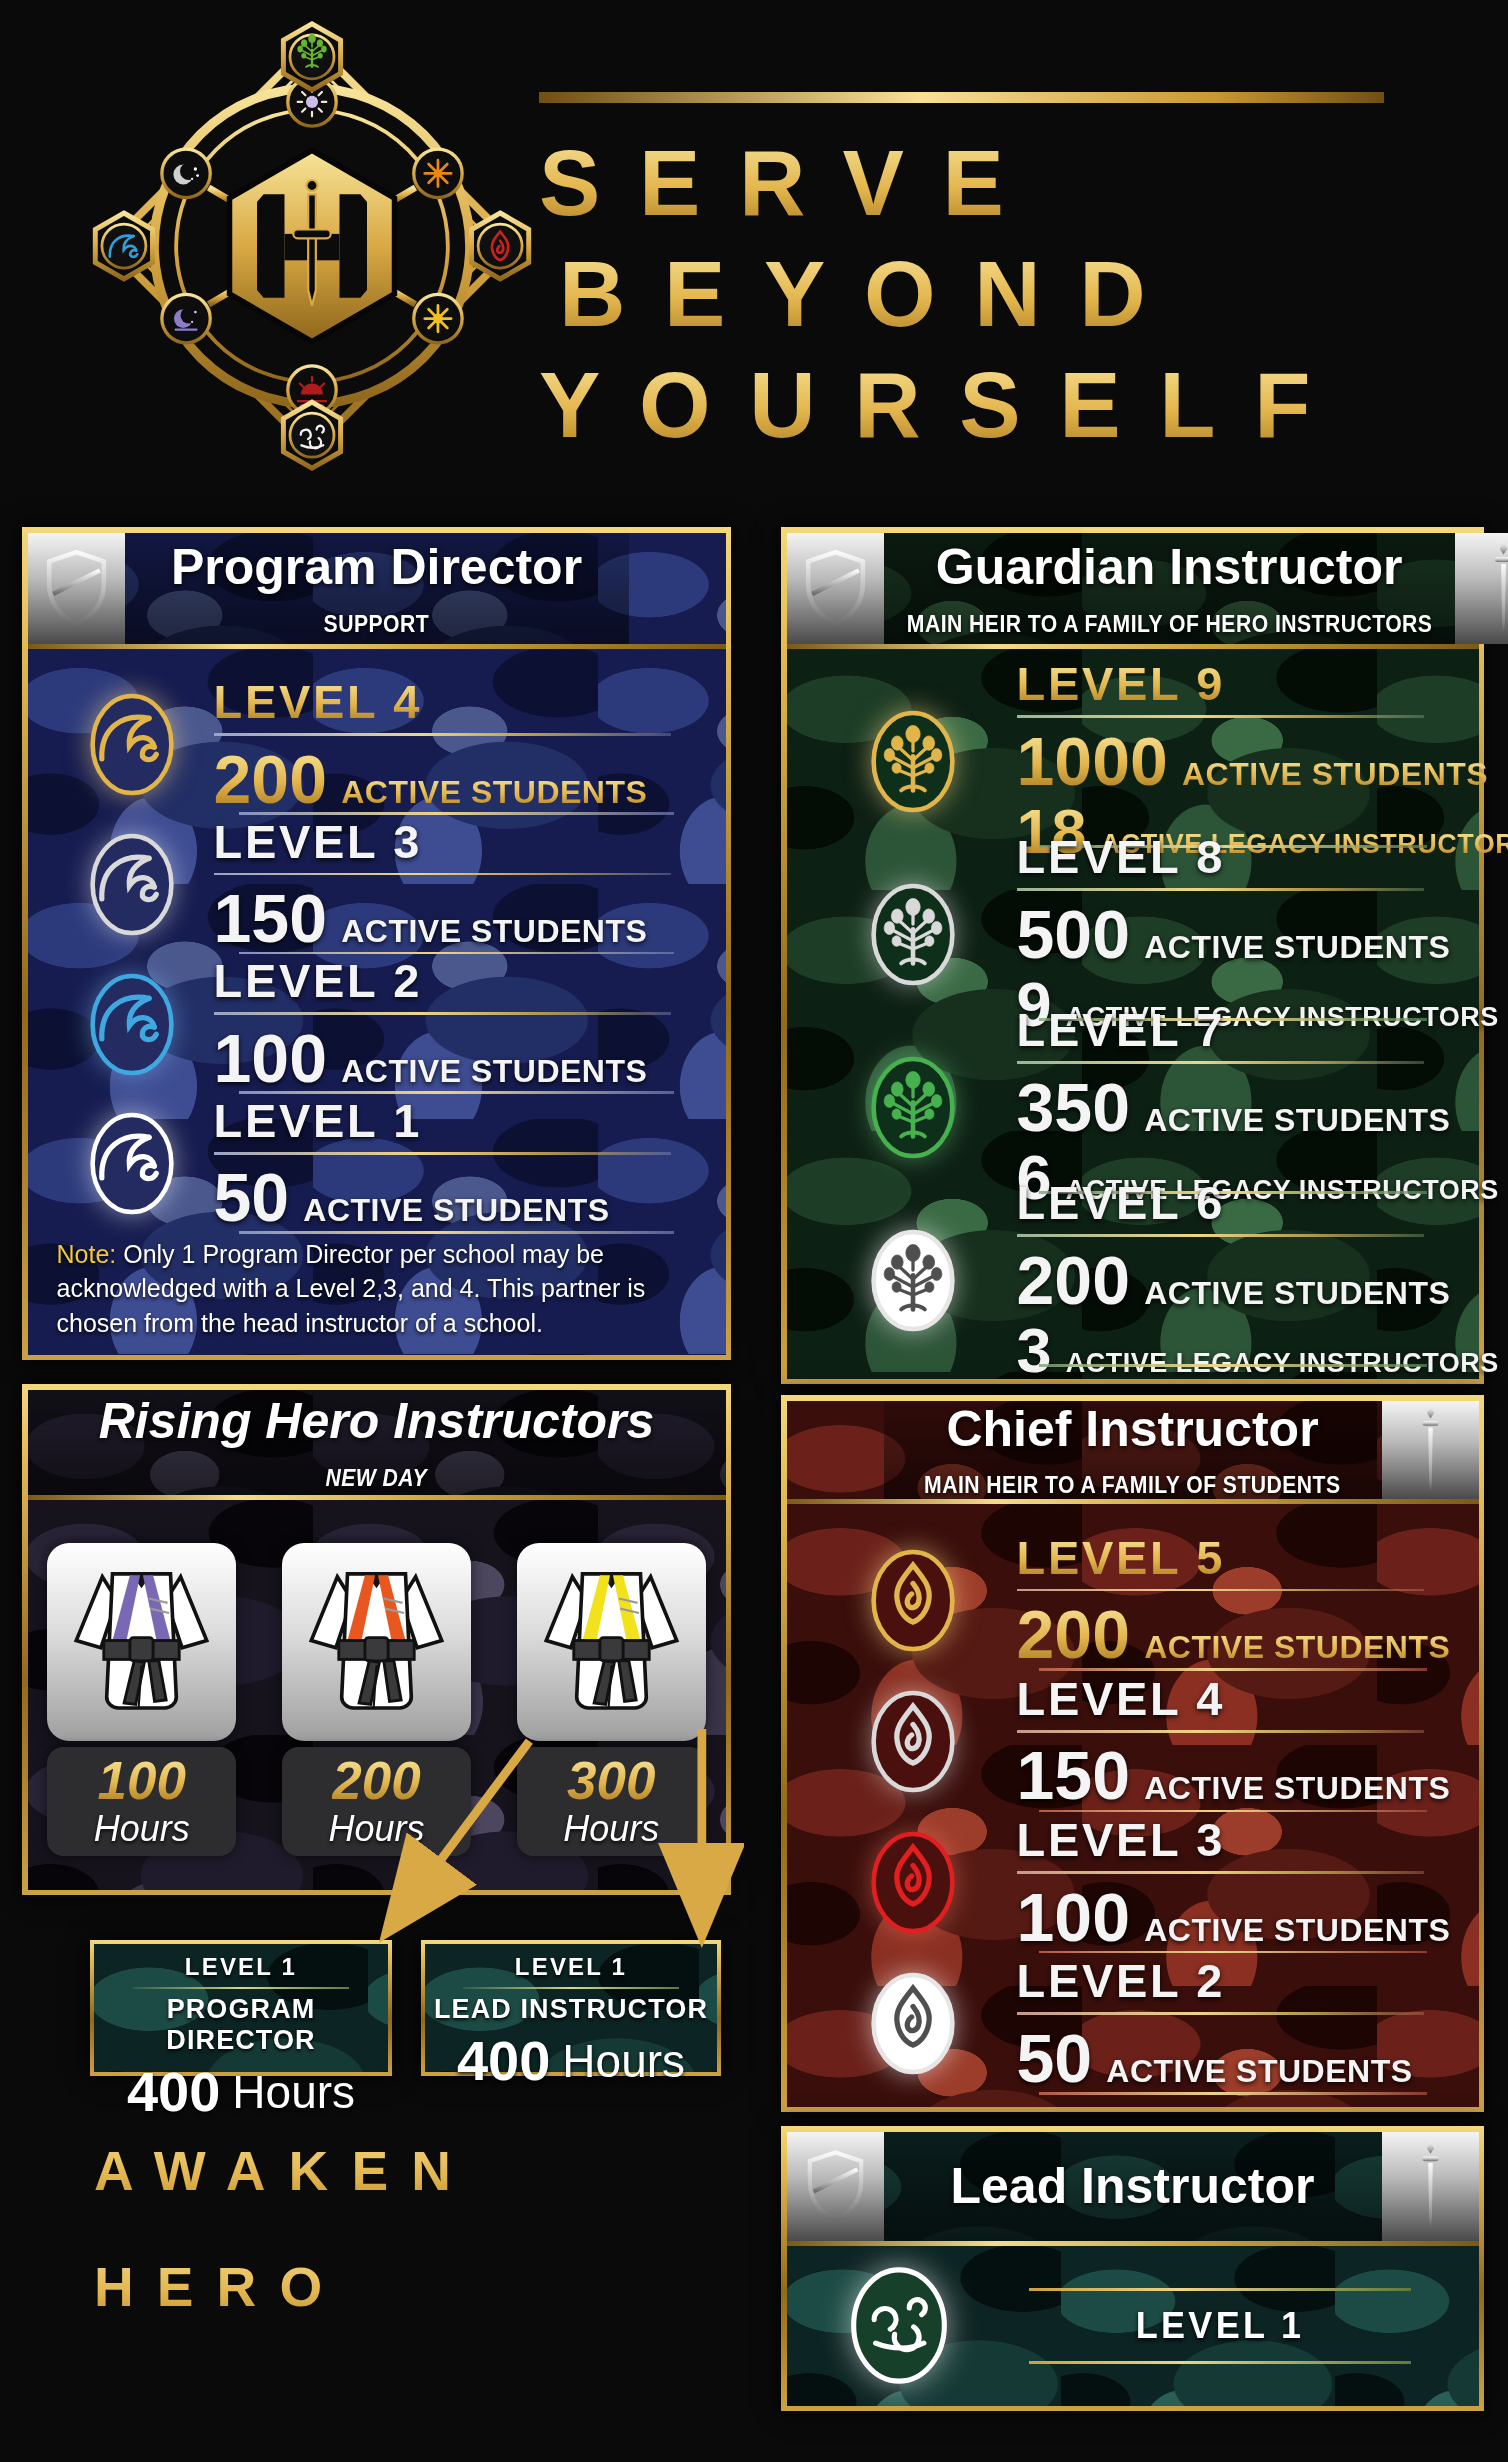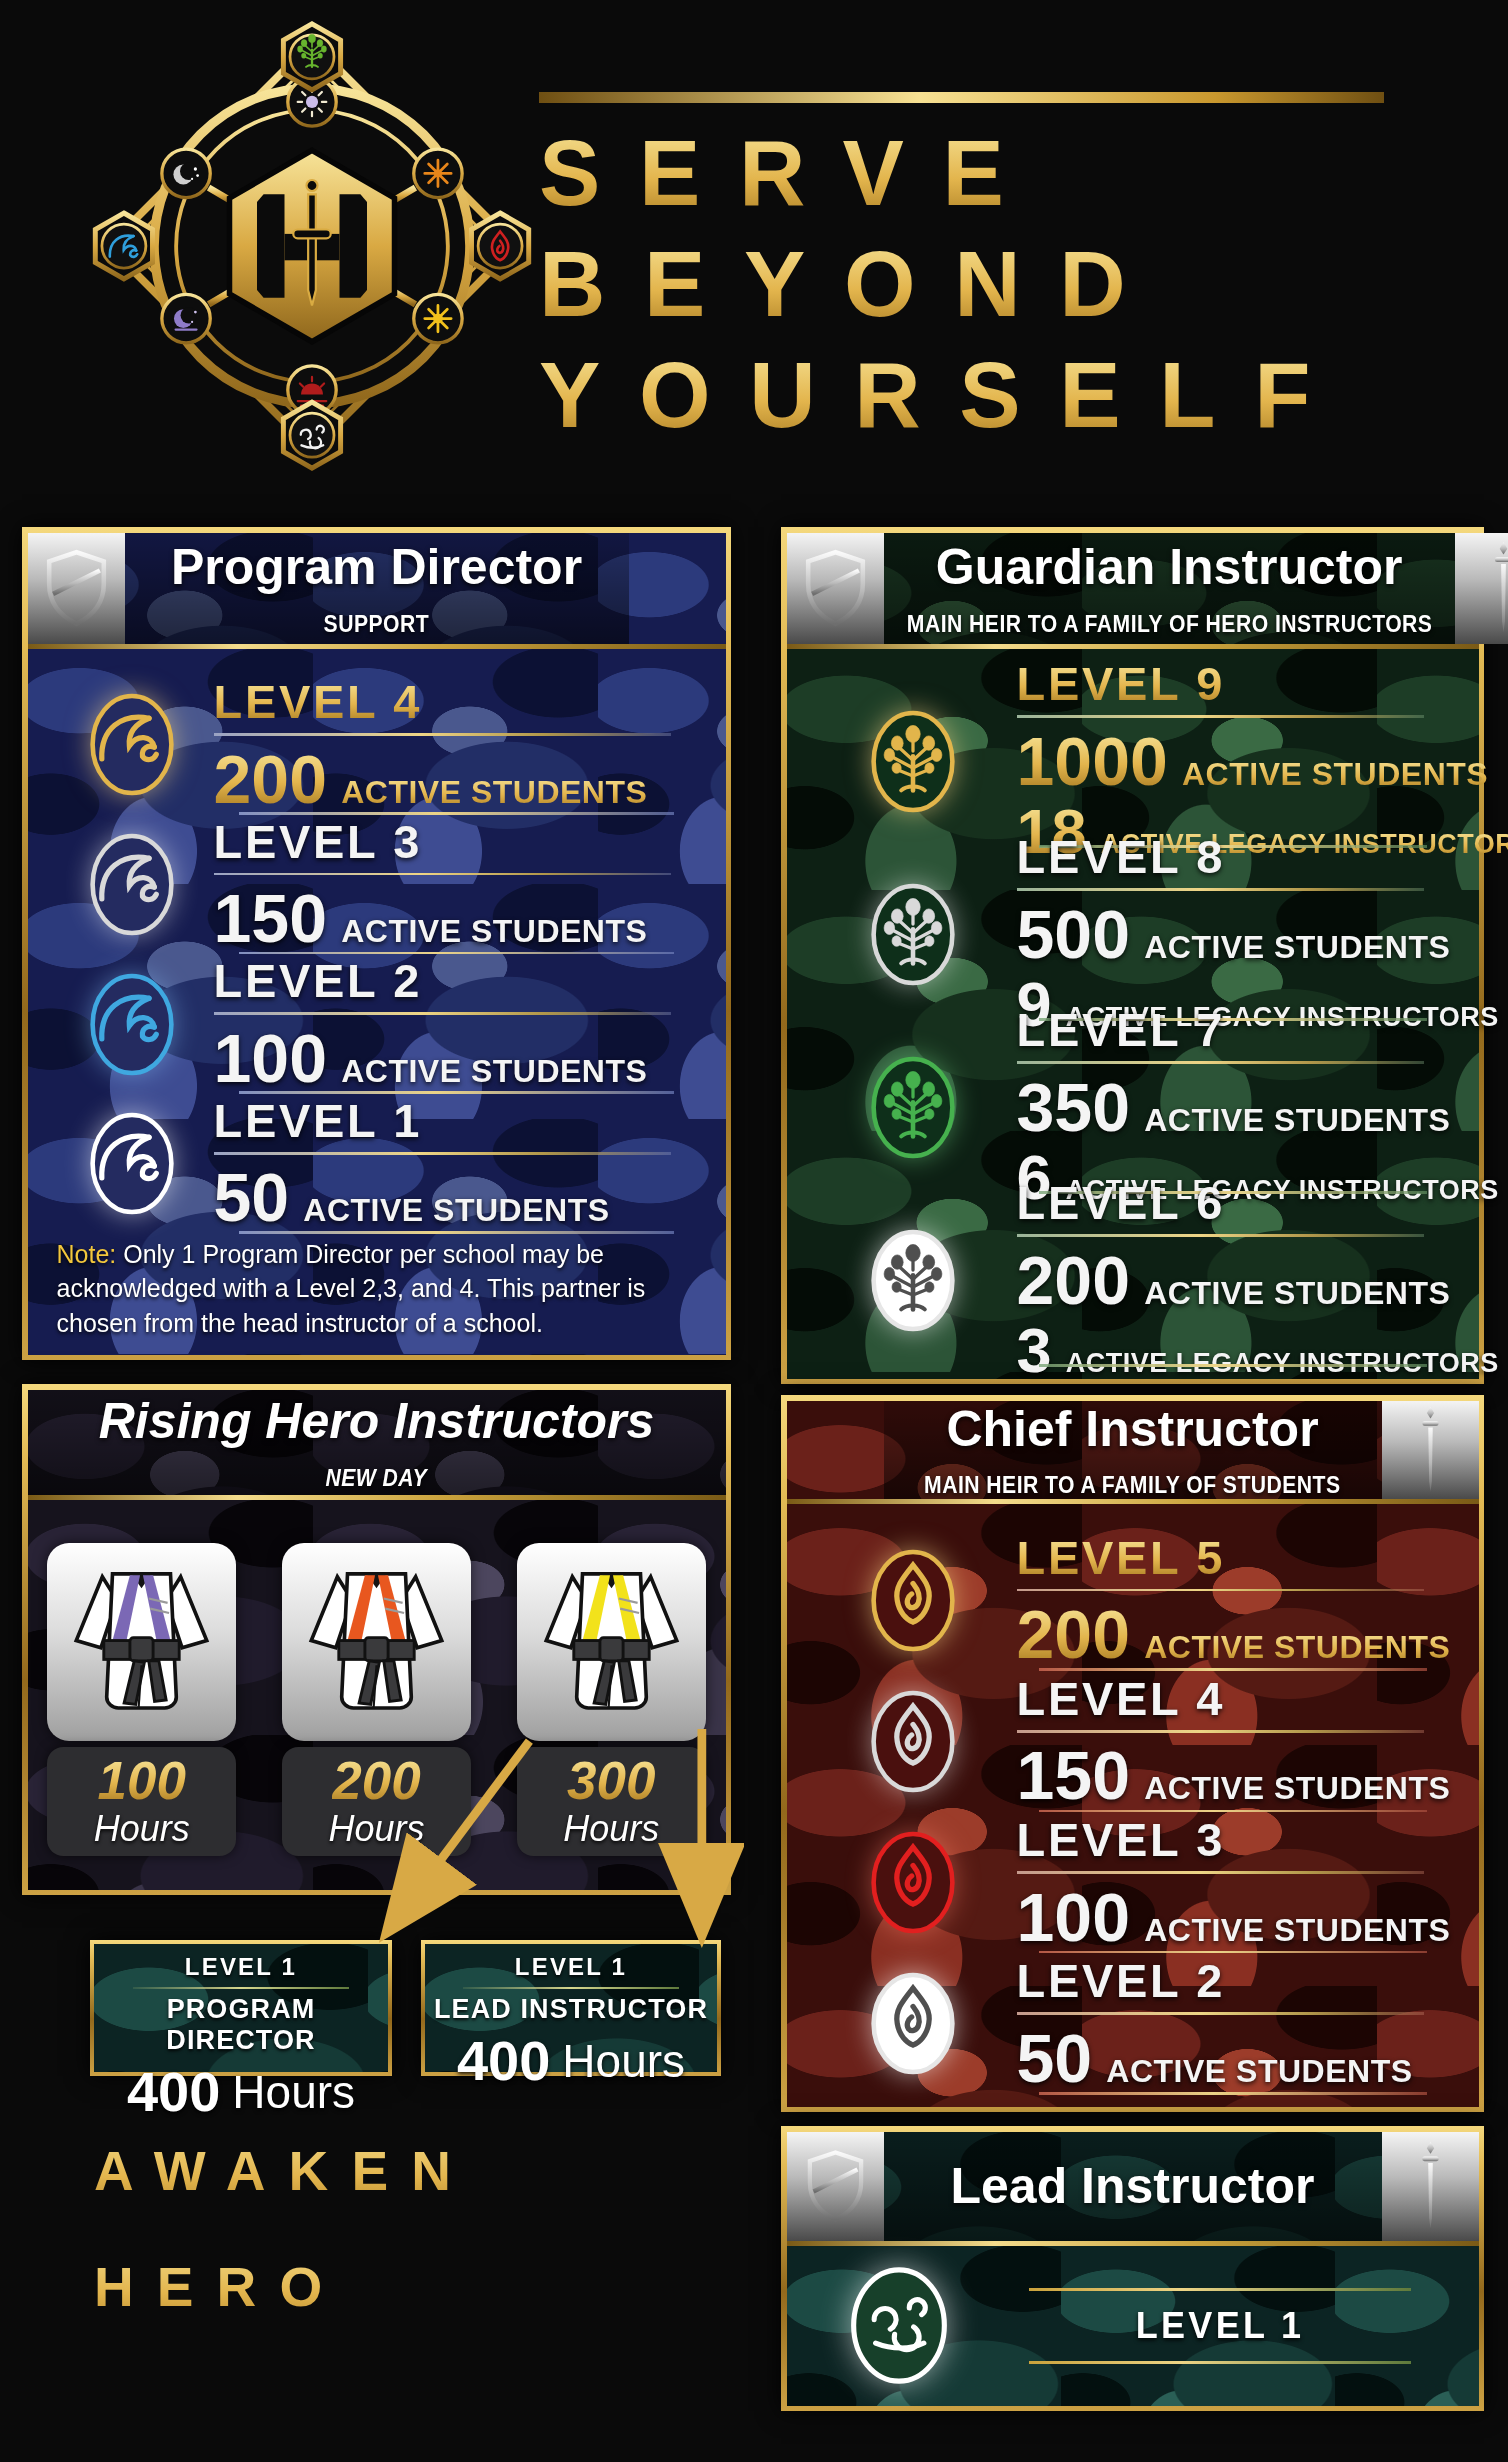--- a/index.html
+++ b/index.html
@@ -51,21 +51,21 @@
     background-size:285px 235px;}
   .camo-teal{background-color:#0c2423;background-image:
     radial-gradient(ellipse 60px 32px at 20% 24%, #1c4a44 0 98%, transparent 100%),
     radial-gradient(ellipse 80px 44px at 70% 60%, #153a36 0 98%, transparent 100%),
     radial-gradient(ellipse 44px 54px at 44% 86%, #2a5f56 0 98%, transparent 100%),
     radial-gradient(ellipse 63px 34px at 86% 14%, #03100f 0 98%, transparent 100%),
     radial-gradient(ellipse 48px 29.5px at 8% 68%, #03100f 0 98%, transparent 100%);
     background-size:274px 230px;}
   
   .title-bar{width:845px;height:11px;background:linear-gradient(90deg,#6f4f12,#f7e193 45%,#c9982e 80%,#6f4f12);}
-  .main-title{font-size:92px;font-weight:700;letter-spacing:.42em;line-height:111px;white-space:nowrap;margin-top:15px;}
+  .main-title{font-size:92px;font-weight:700;letter-spacing:.42em;line-height:111px;white-space:nowrap;margin-top:25px;}
   .footer-title{font-size:55px;font-weight:700;letter-spacing:.42em;line-height:116px;white-space:nowrap;}
   
   .panel-inner{flex:1;display:flex;flex-direction:column;min-width:0;}
   .panel-header{display:flex;align-items:stretch;flex:0 0 auto;}
   .header-center{flex:1;display:flex;flex-direction:column;align-items:center;justify-content:center;
      background:linear-gradient(180deg,rgba(0,0,0,.18),rgba(0,0,0,.58));padding:5.5px 0;}
   .panel-title{font-size:50px;font-weight:700;color:#fff;text-shadow:0 2.2px 5.5px rgba(0,0,0,.85);white-space:nowrap;}
   .title-underline{height:3.3px;width:72%;margin:7.7px 0 6.6px;
      background:linear-gradient(90deg,rgba(90,110,190,.55),#f0d98a 50%,rgba(90,110,190,.45));}
   .panel-subtitle{font-size:23px;font-weight:700;letter-spacing:0.5px;color:#fff;white-space:nowrap;
@@ -294,21 +294,21 @@
         <g color="#2f9fdc" transform="translate(58,398) scale(0.6)">
             <use href="#waveGlyph"></use>
           </g>
       </g>
     </svg>
   </div>
 
   <div class="abs" style="left:539px;top:92px;">
     <div class="title-bar"></div>
     <div class="main-title goldtxt">SERVE</div>
-    <div class="main-title goldtxt" style="margin-top:0;">BEYOND</div>
+    <div class="main-title goldtxt" style="margin-top:0;margin-left:20px;">BEYOND</div>
     <div class="main-title goldtxt" style="margin-top:0;">YOURSELF</div>
   </div>
 
   <div class="abs gold-frame pd" style="left:22px;top:527px;width:709px;height:833px;box-sizing:border-box;">
     <div class="panel-inner">
       <div class="panel-header camo camo-blue" style="height:111px;">
         <div class="silver-box">
           <svg viewBox="0 0 100 122" width="65" height="80">
               <use href="#shieldShape"></use>
             </svg>

